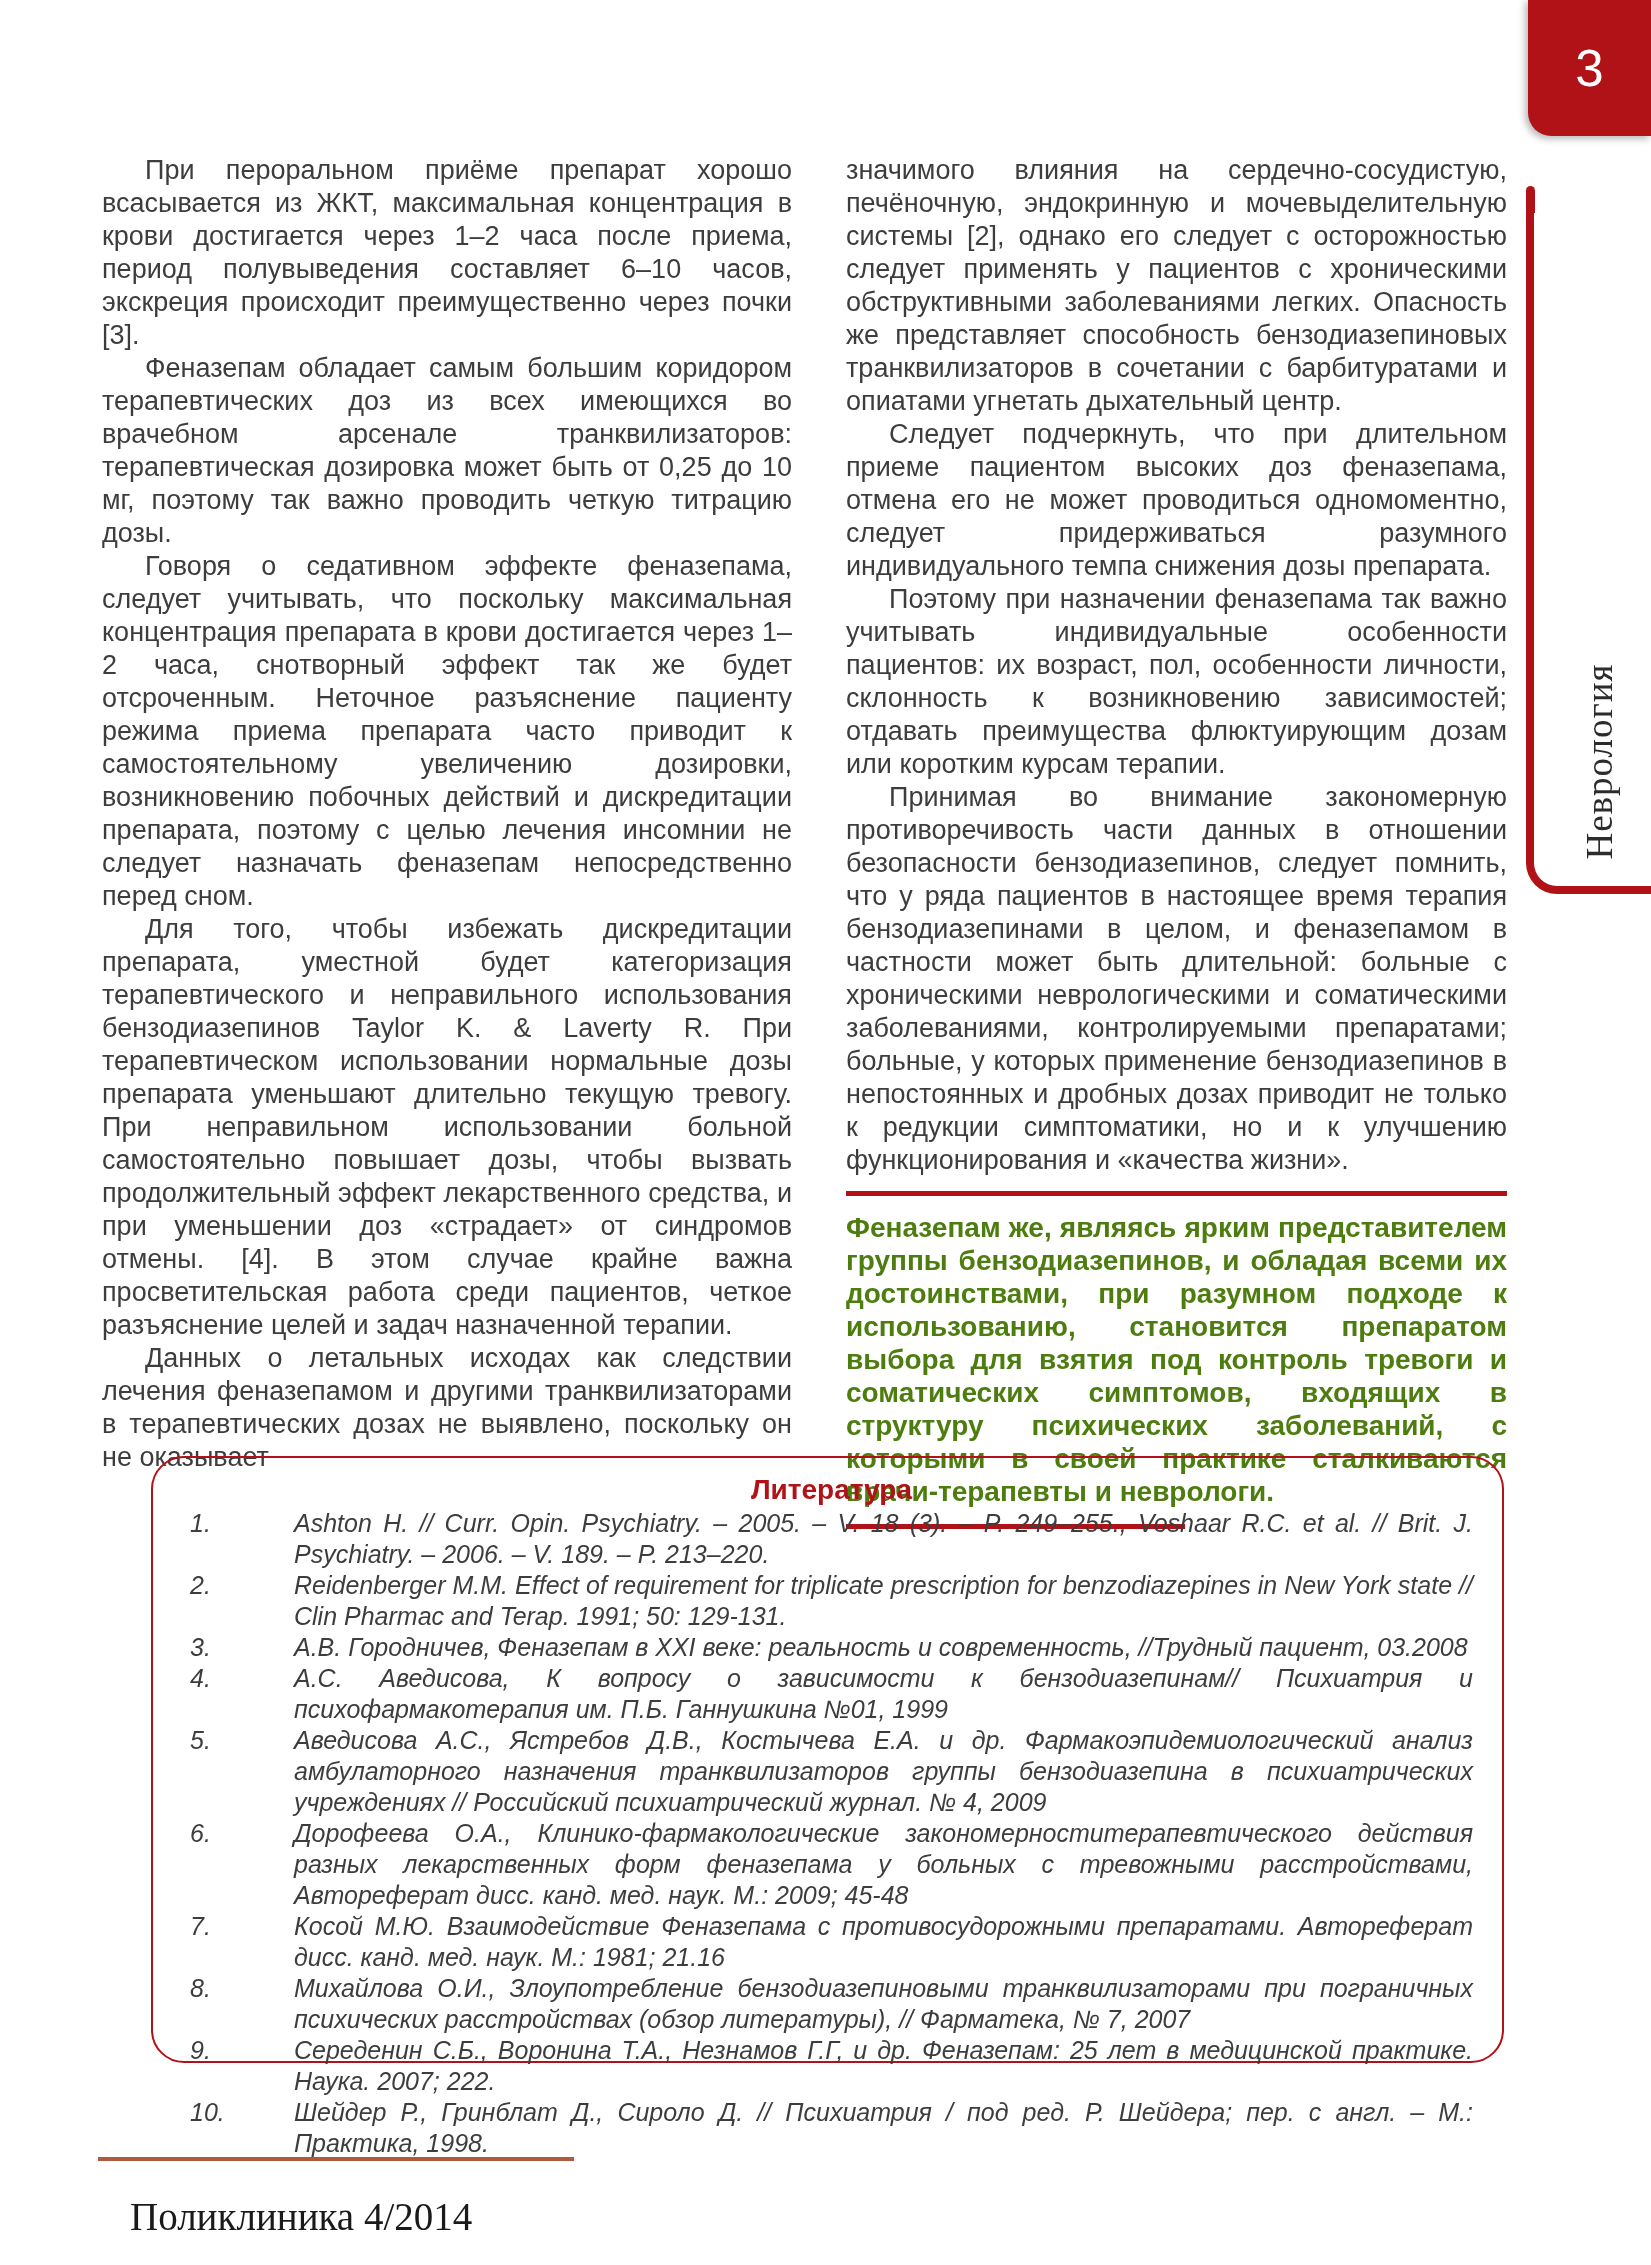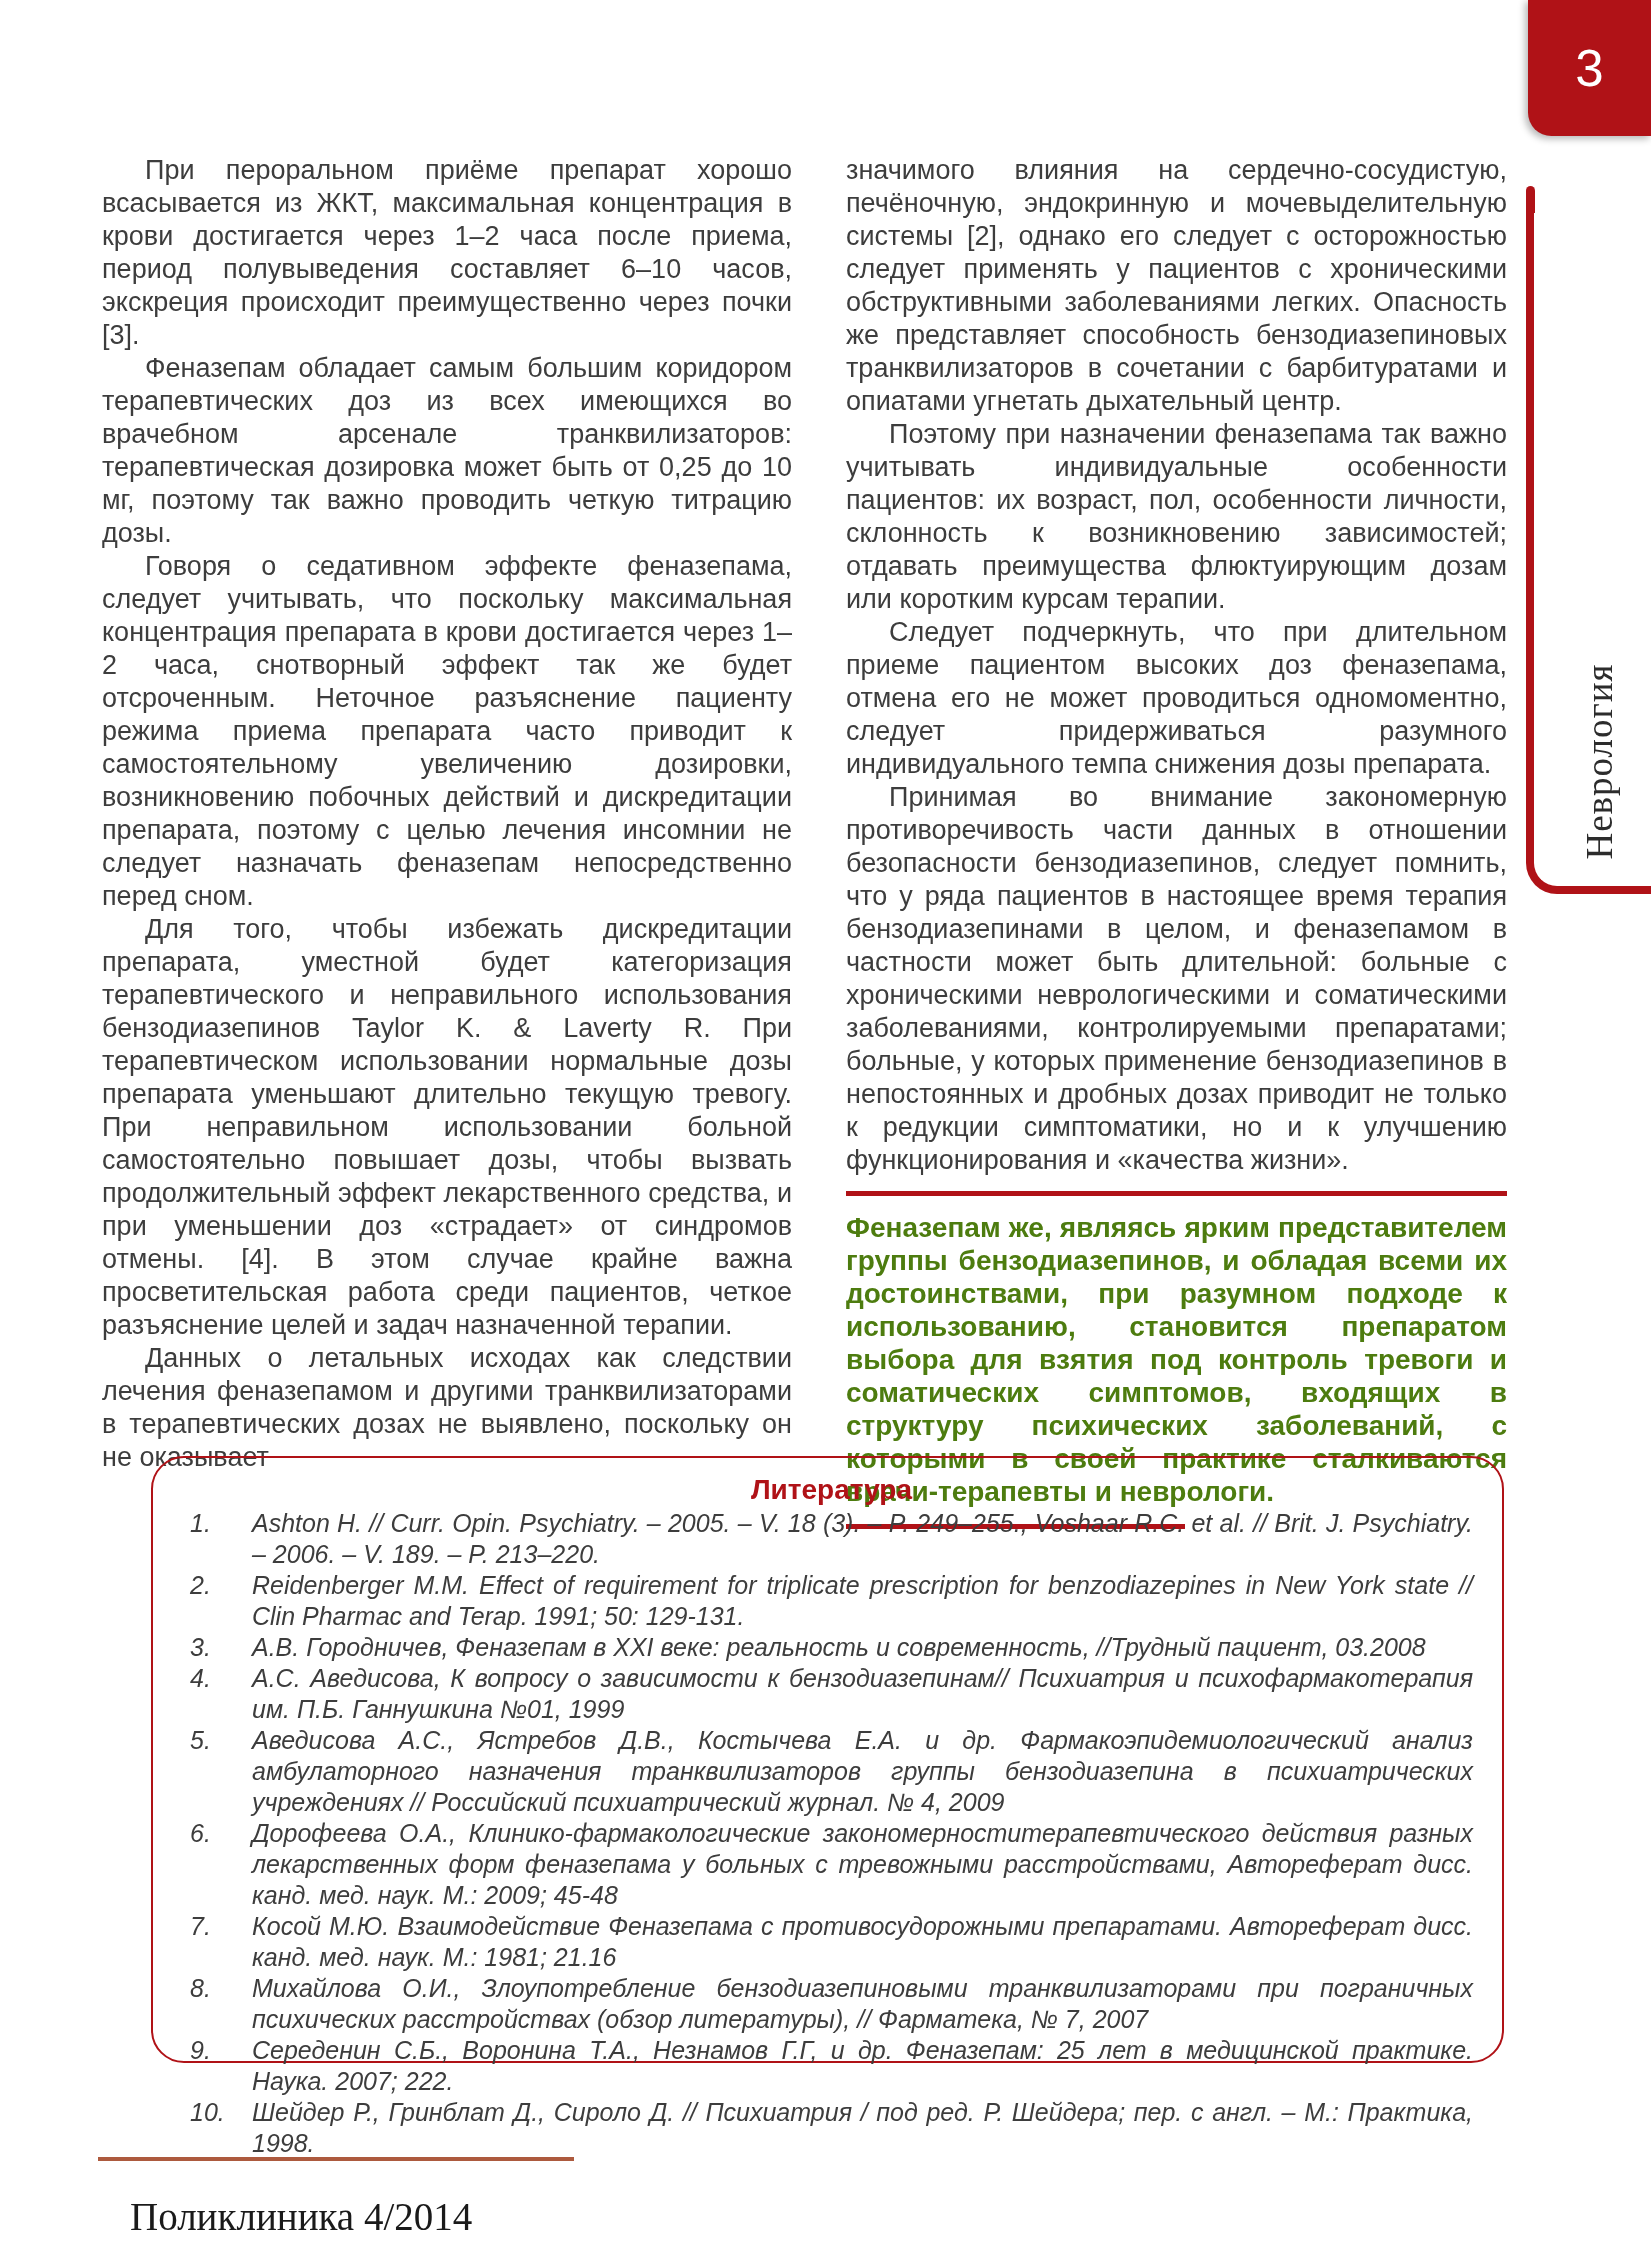--- a/index.html
+++ b/index.html
@@ -94,21 +94,21 @@
     color: #b01217;
     font-weight: bold;
     font-style: normal;
     font-size: 28px;
     margin-bottom: 3px;
   }
   .ref-item {
     display: grid;
     grid-template-columns: 62px 1fr;
   }
-  .ref-text { text-align: justify; }
+  .ref-text { text-align: justify; margin-left: 42px; }
 
   
   .footer-rule {
     position: absolute;
     left: 98px; top: 2157px;
     width: 476px; height: 3.9px;
     background: #ad5a3e;
   }
   .footer-text {
     position: absolute;
@@ -134,22 +134,22 @@
   <div class="col col-left">
     <p>При пероральном приёме препарат хорошо всасывается из ЖКТ, максимальная концентрация в крови достигается через 1–2 часа после приема, период полувыведения составляет 6–10 часов, экскреция происходит преимущественно через почки [3].</p>
     <p>Феназепам обладает самым большим коридором терапевтических доз из всех имеющихся во врачебном арсенале транквилизаторов: терапевтическая дозировка может быть от 0,25 до 10 мг, поэтому так важно проводить четкую титрацию дозы.</p>
     <p>Говоря о седативном эффекте феназепама, следует учитывать, что поскольку максимальная концентрация препарата в крови достигается через 1–2 часа, снотворный эффект так же будет отсроченным. Неточное разъяснение пациенту режима приема препарата часто приводит к самостоятельному увеличению дозировки, возникновению побочных действий и дискредитации препарата, поэтому с целью лечения инсомнии не следует назначать феназепам непосредственно перед сном.</p>
     <p>Для того, чтобы избежать дискредитации препарата, уместной будет категоризация терапевтического и неправильного использования бензодиазепинов Taylor K. &amp; Laverty R. При терапевтическом использовании нормальные дозы препарата уменьшают длительно текущую тревогу. При неправильном использовании больной самостоятельно повышает дозы, чтобы вызвать продолжительный эффект лекарственного средства, и при уменьшении доз «страдает» от синдромов отмены. [4]. В этом случае крайне важна просветительская работа среди пациентов, четкое разъяснение целей и задач назначенной терапии.</p>
     <p>Данных о летальных исходах как следствии лечения феназепамом и другими транквилизаторами в терапевтических дозах не выявлено, поскольку он не оказывает</p>
   </div>
 
   <div class="col col-right">
     <p class="no-indent">значимого влияния на сердечно-сосудистую, печёночную, эндокринную и мочевыделительную системы [2], однако его следует с осторожностью следует применять у пациентов с хроническими обструктивными заболеваниями легких. Опасность же представляет способность бензодиазепиновых транквилизаторов в сочетании с барбитуратами и опиатами угнетать дыхательный центр.</p>
+    <p>Следует подчеркнуть, что при длительном приеме пациентом высоких доз феназепама, отмена его не может проводиться одномоментно, следует придерживаться разумного индивидуального темпа снижения дозы препарата.</p>
     <p>Поэтому при назначении феназепама так важно учитывать индивидуальные особенности пациентов: их возраст, пол, особенности личности, склонность к возникновению зависимостей; отдавать преимущества флюктуирующим дозам или коротким курсам терапии.</p>
-    <p>Следует подчеркнуть, что при длительном приеме пациентом высоких доз феназепама, отмена его не может проводиться одномоментно, следует придерживаться разумного индивидуального темпа снижения дозы препарата.</p>
     <p>Принимая во внимание закономерную противоречивость части данных в отношении безопасности бензодиазепинов, следует помнить, что у ряда пациентов в настоящее время терапия бензодиазепинами в целом, и феназепамом в частности может быть длительной: больные с хроническими неврологическими и соматическими заболеваниями, контролируемыми препаратами; больные, у которых применение бензодиазепинов в непостоянных и дробных дозах приводит не только к редукции симптоматики, но и к улучшению функционирования и «качества жизни».</p>
     <div class="rule-top"></div>
     <p class="no-indent highlight">Феназепам же, являясь ярким представителем группы бензодиазепинов, и обладая всеми их достоинствами, при разумном подходе к использованию, становится препаратом выбора для взятия под контроль тревоги и соматических симптомов, входящих в структуру психических заболеваний, с которыми в своей практике сталкиваются врачи-терапевты и неврологи.</p>
     <div class="rule-bottom"></div>
   </div>
 
   <div class="refs-box">
     <div class="refs-title">Литература</div>
 
     <div class="ref-item">

